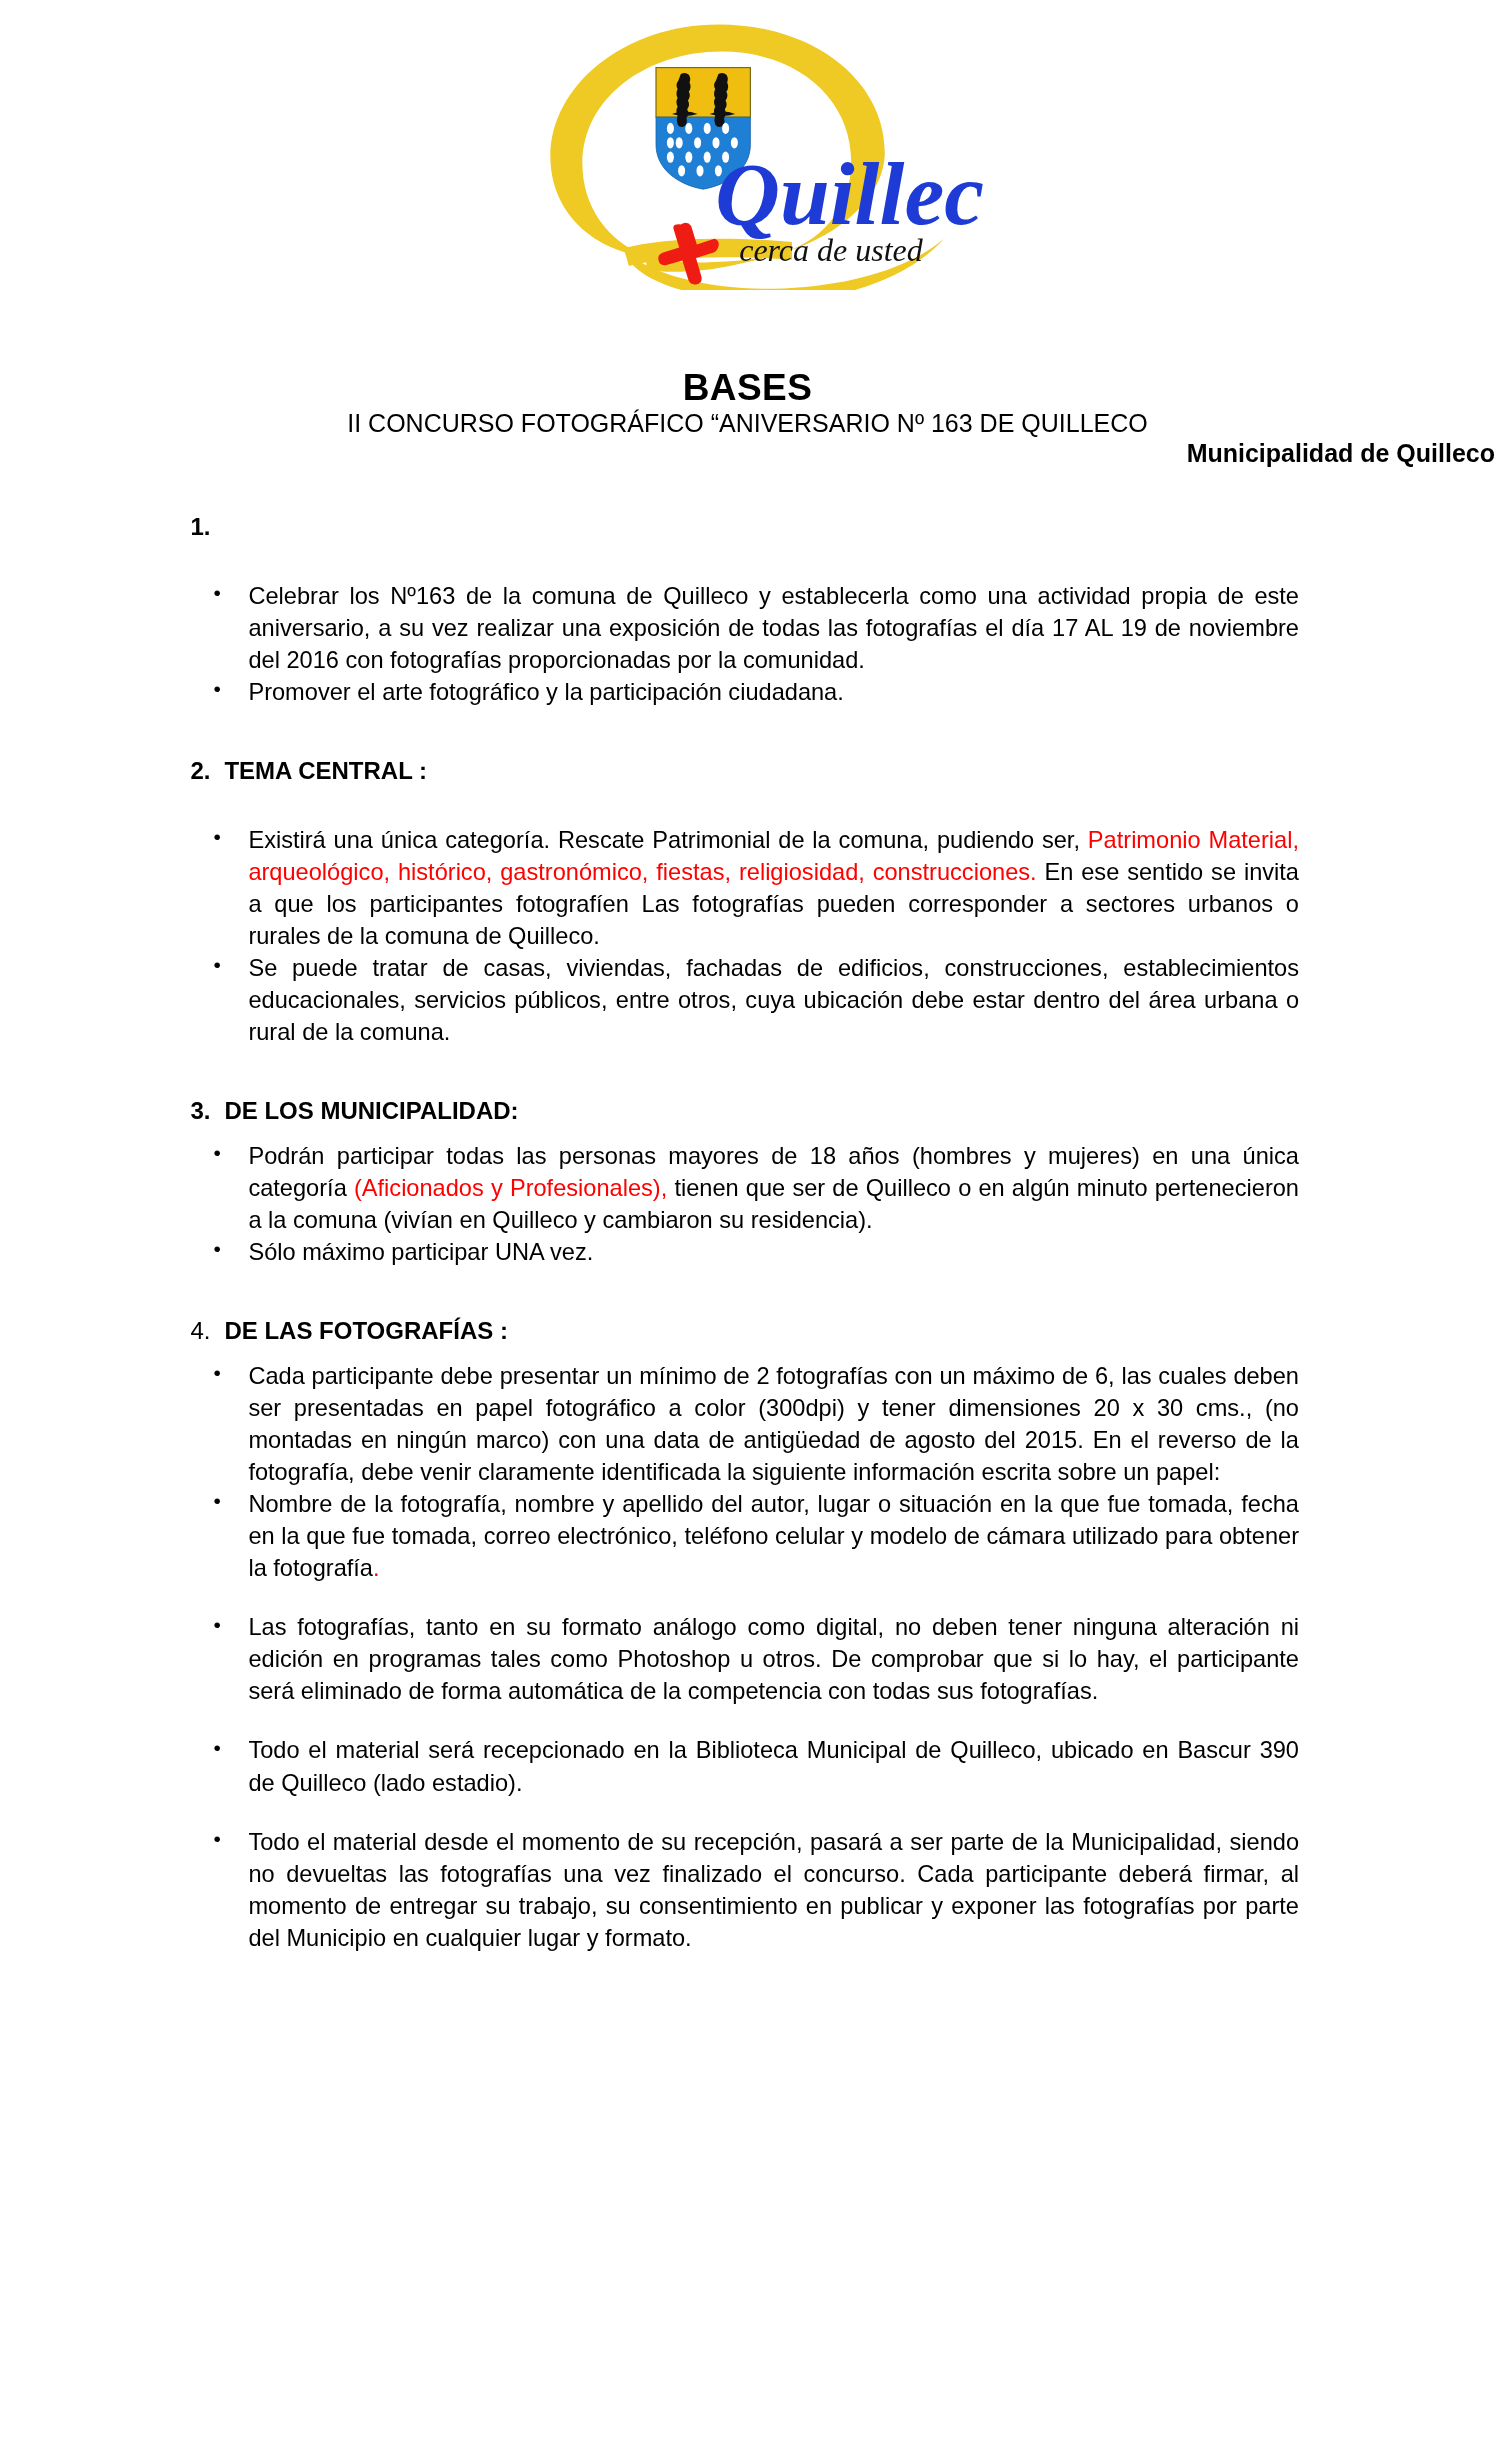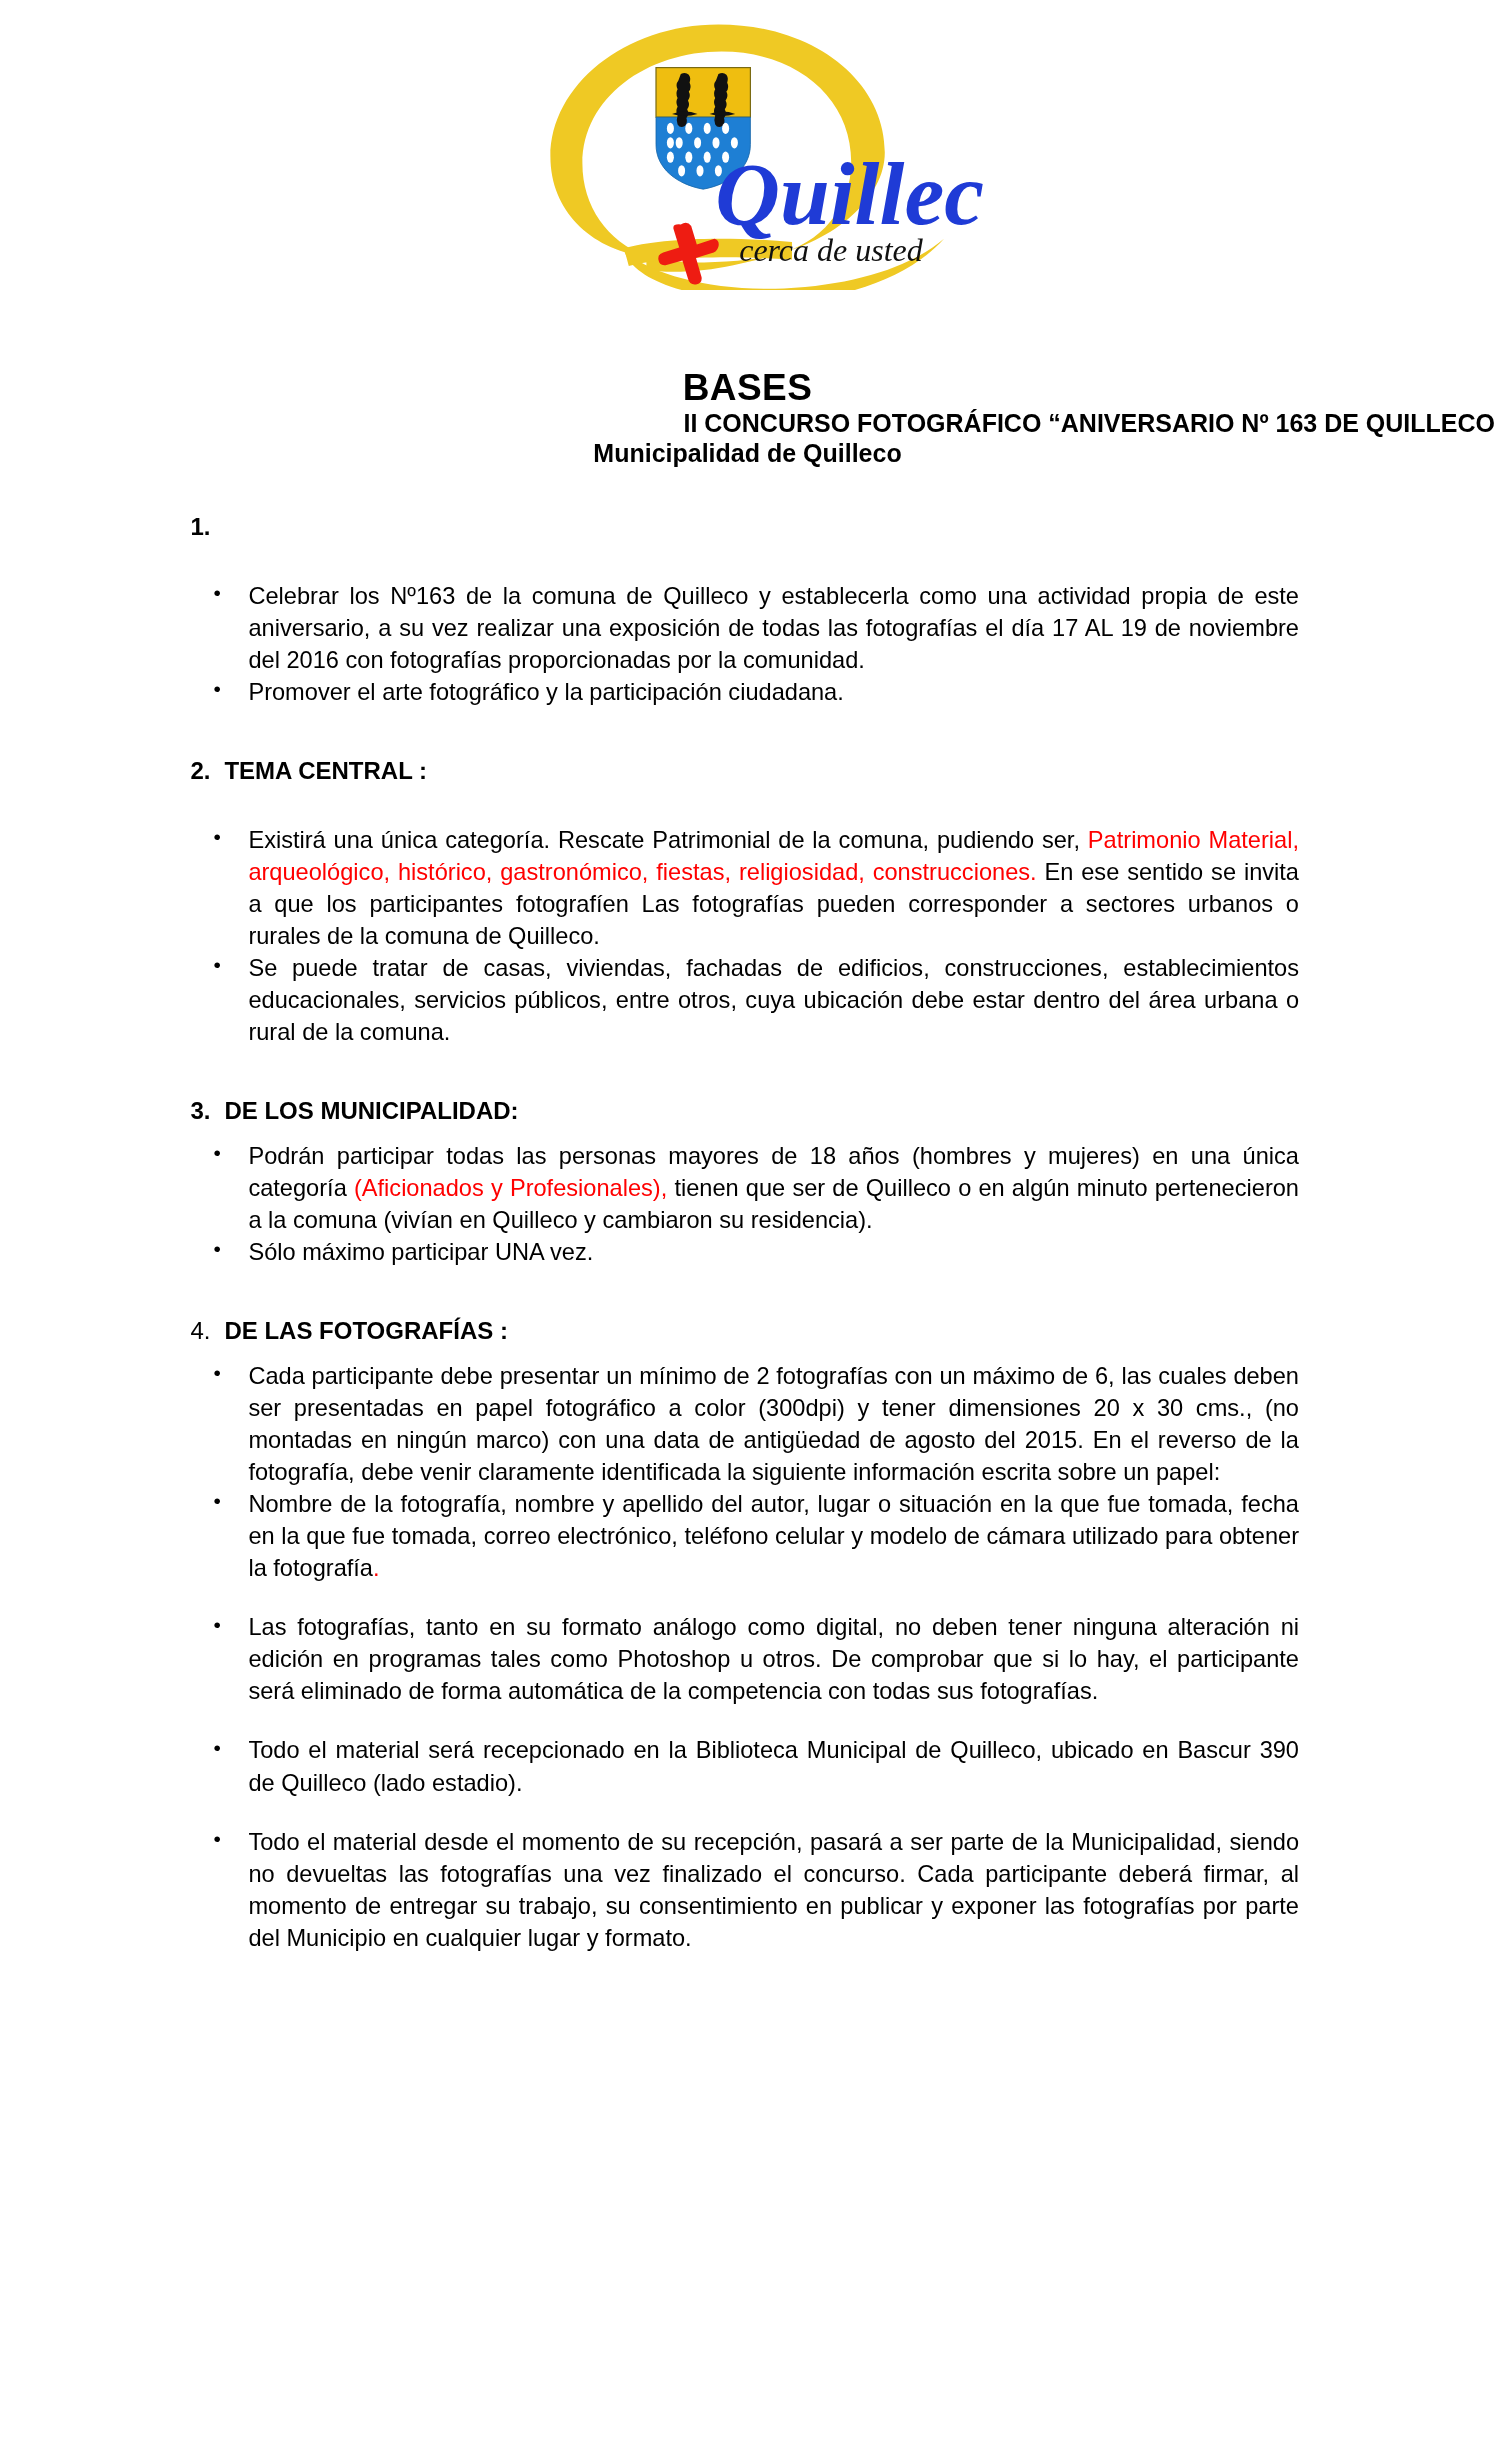--- a/index.html
+++ b/index.html
@@ -38,30 +38,30 @@
   }
   .doc-title {
     font-size: 37px;
     font-weight: bold;
     letter-spacing: 0.4px;
     line-height: 1.12;
     margin: 0;
   }
   .doc-subtitle {
     font-size: 25px;
-    font-weight: bold;
+    font-weight: normal;
     line-height: 1.2;
     margin: 0;
-    text-align: right;
   }
   .doc-subtitle2 {
     font-size: 25px;
     font-weight: bold;
     line-height: 1.2;
     margin: 0;
+    text-align: right;
   }
 
   
   .content {
     margin: 0 auto;
     width: 1127px;
     padding-left: 6.4px;
     box-sizing: border-box;
     font-size: 23.6px;
     line-height: 1.36;

